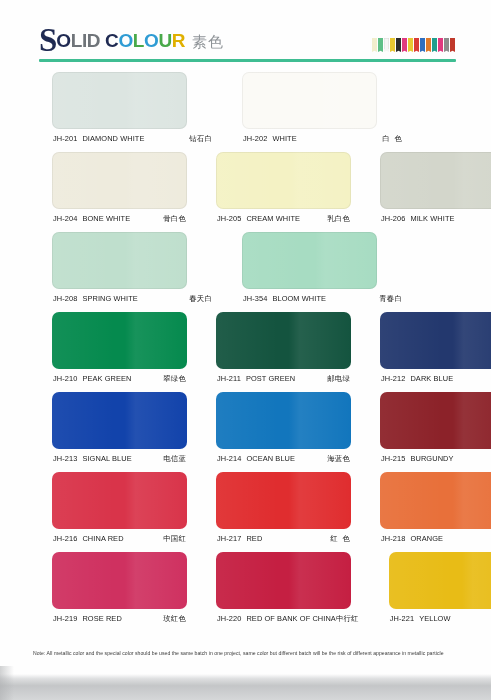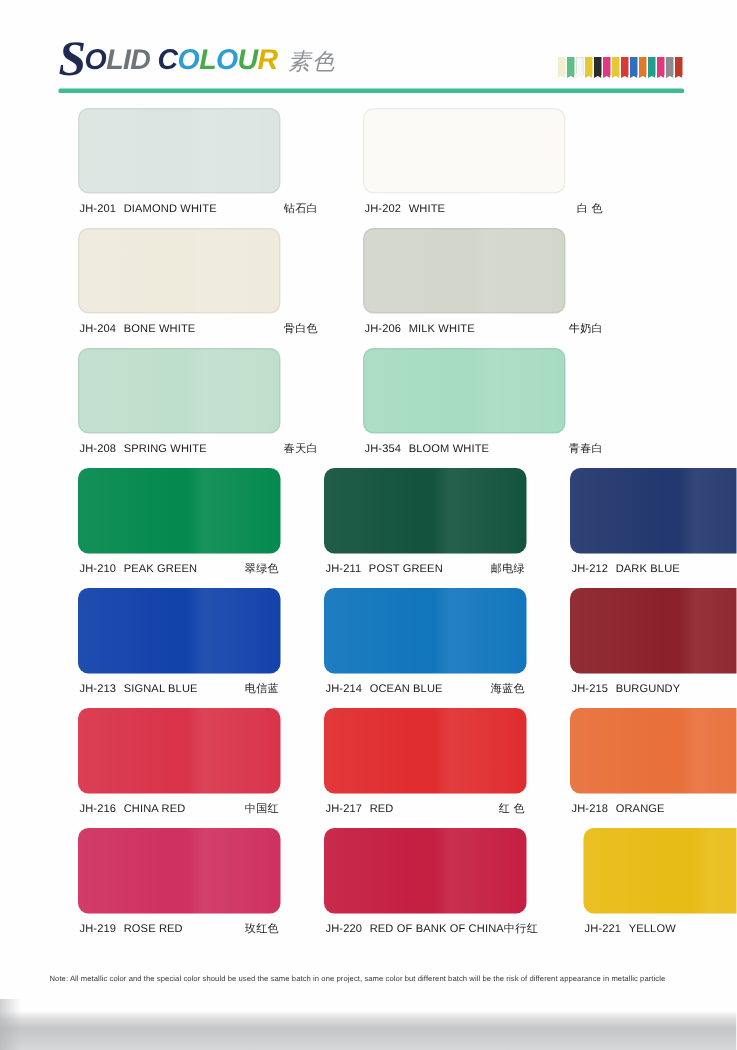--- a/index.html
+++ b/index.html
@@ -20,21 +20,21 @@
   #page {
     position: absolute;
     inset: 0;
     background: #fefefe;
   }
 
   
   #header {
     position: absolute;
     left: 0; top: 0;
-    width: 491px; height: 68px; font-style: italic;
+    width: 491px; height: 68px;
   }
   .brand {
     position: absolute;
     left: 39px; top: 24px;
     white-space: nowrap;
     font-family: "Liberation Serif", serif;
   }
   .brand-s {
     font-family: "Liberation Serif", serif;
     font-size: 33px;
@@ -148,21 +148,21 @@
     letter-spacing: 0.1px;
   }
   .ename {
     font-size: 7.4px;
     font-weight: 400;
     color: #1a1a1a;
     margin-left: 5px;
     letter-spacing: 0.1px;
   }
   .cname {
-    font-family: Liberation Sans, sans-serif;
+    font-family: Liberation Mono, monospace;
     font-size: 7.4px;
     color: #1a1a1a;
     margin-left: auto;
     letter-spacing: 0.2px;
   }
 
   
   #note {
     position: absolute;
     left: 33px; top: 650px;
@@ -249,20 +249,28 @@
       <div class="srow">
         <div class="cell">
           <div class="chip pale" style="background: rgb(238, 235, 221);"></div>
           <div class="caption">
             <span class="code">JH-204</span>
             <span class="ename">BONE WHITE</span>
             <span class="cname">骨白色</span>
           </div>
         </div>
         <div class="cell">
+          <div class="chip pale" style="background: rgb(244, 242, 196);"></div>
+          <div class="caption">
+            <span class="code">JH-205</span>
+            <span class="ename">CREAM WHITE</span>
+            <span class="cname">乳白色</span>
+          </div>
+        </div>
+        <div class="cell">
           <div class="chip pale" style="background: rgb(211, 214, 203);"></div>
           <div class="caption">
             <span class="code">JH-206</span>
             <span class="ename">MILK WHITE</span>
             <span class="cname">牛奶白</span>
           </div>
         </div>
       </div>
       <div class="srow">
         <div class="cell">

